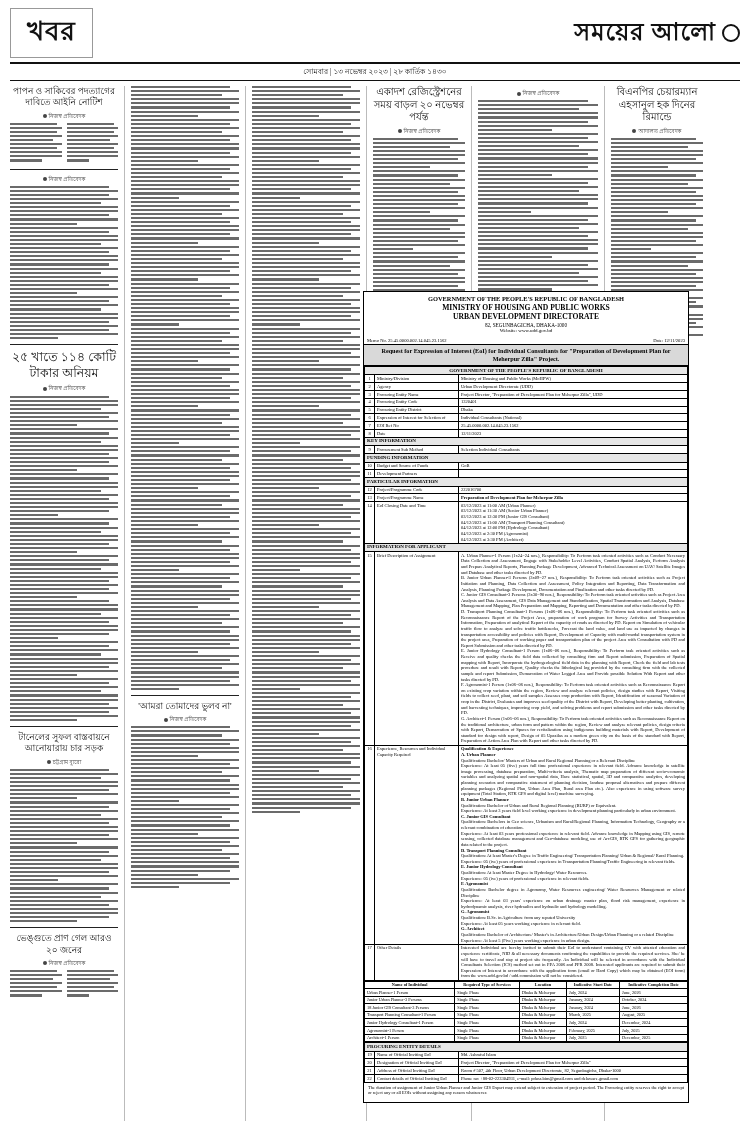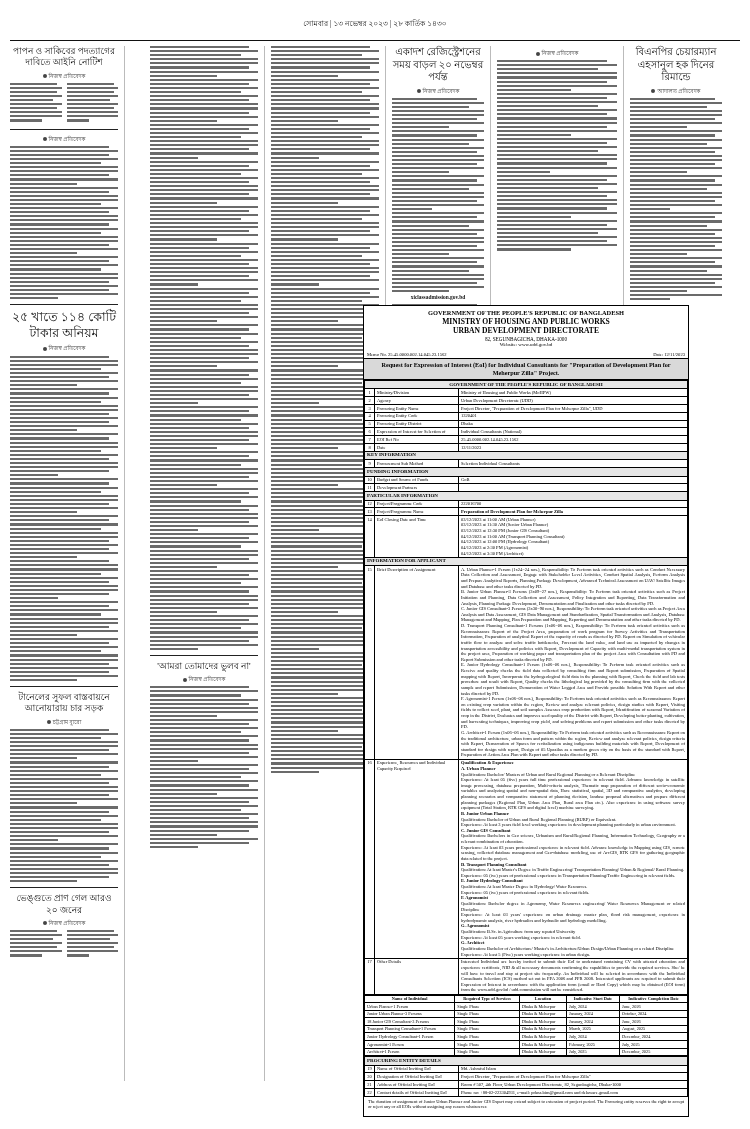--- a/index.html
+++ b/index.html
@@ -14,27 +14,27 @@
   .page { position:relative; width:750px; height:1129px; padding:8px 10px; }
 
   
   .masthead { display:flex; align-items:center; justify-content:space-between; border-bottom:2px solid #111; padding-bottom:4px; }
   .mast-left { font-family:"Liberation Serif", serif; font-weight:bold; font-size:26px; letter-spacing:1px; color:#111;
                border:1px solid #999; padding:2px 16px; }
   .mast-center { font-size:8px; color:#333; text-align:center; flex:1; }
   .mast-right { font-weight:bold; font-size:24px; letter-spacing:1px; display:flex; align-items:center; gap:6px; }
   .mast-logo { width:18px; height:18px; border:2px solid #111; border-radius:50%; display:inline-block; }
 
-  .topbar { display:flex; justify-content:space-between; font-size:7.5px; padding:10px 0; border-bottom:1px solid #111; }
+  .topbar { display:flex; justify-content:space-between; font-size:7.5px; padding:2px 0; border-bottom:1px solid #111; }
 
   
   .content { display:flex; gap:6px; margin-top:5px; height:1035px; }
   .col { font-size:5.4px; line-height:1.45; text-align:justify; }
   .c1 { width:108px; }
-  .c2 { width:108px;margin-left:19px; }
+  .c2 { width:108px; }
   .c3 { width:108px; }
   .c4 { width:92px; }
   .c5 { width:120px; }
   .c6 { width:92px; }
   .colsep { width:1px; background:#bbb; }
 
   .headline { font-weight:normal; text-align:center; line-height:1.25; color:#111; }
   .h-lg { font-size:12.5px; }
   .h-md { font-size:11px; }
   .h-sm { font-size:9px; }
@@ -76,20 +76,28 @@
   .sig .name { font-weight:bold; }
   .sigmark { font-family:"Liberation Serif", serif; font-style:italic; font-size:10px; }
   .footcode { font-size:4.4px; padding:1px 4px 3px; }
   .bn { font-size:5.4px; }
 </style>
 </head>
 <body>
 
 <div class="page">
 
+  <div class="masthead">
+    <div class="mast-left">খবর</div>
+    <div class="mast-center"></div>
+    <div class="mast-right">
+      <span>সময়ের আলো</span>
+      <span class="mast-logo"></span>
+    </div>
+  </div>
   <div class="topbar">
     <span></span>
     <span>সোমবার | ১৩ নভেম্বর ২০২৩ | ২৮ কার্তিক ১৪৩০</span>
     <span></span>
   </div>
 
   <div class="content">
 
     <div class="col c1">
       <div class="headline h-sm">পাপন ও সাকিবের পদত্যাগের দাবিতে আইনি নোটিশ</div>
@@ -885,21 +893,21 @@
           <span></span>
           <span class="s90"></span>
           <span></span>
           <span class="s60"></span>
           <span></span>
           <span class="s40"></span>
       </div>
     </div>
   </div>
 
-  <div class="notice" style="position:absolute; left:363px; top:305px; width:326px; height:812px; overflow:hidden;">
+  <div class="notice" style="position:absolute; left:363px; top:291px; width:326px; height:812px; overflow:hidden;">
 
     <div class="notice-head">
       <div class="l1">GOVERNMENT OF THE PEOPLE'S REPUBLIC OF BANGLADESH</div>
       <div class="l2">MINISTRY OF HOUSING AND PUBLIC WORKS</div>
       <div class="l3">URBAN DEVELOPMENT DIRECTORATE</div>
       <div class="l4">82, SEGUNBAGICHA, DHAKA-1000</div>
       <div class="l5">Website: www.udd.gov.bd</div>
     </div>
 
     <div class="notice-meta">

